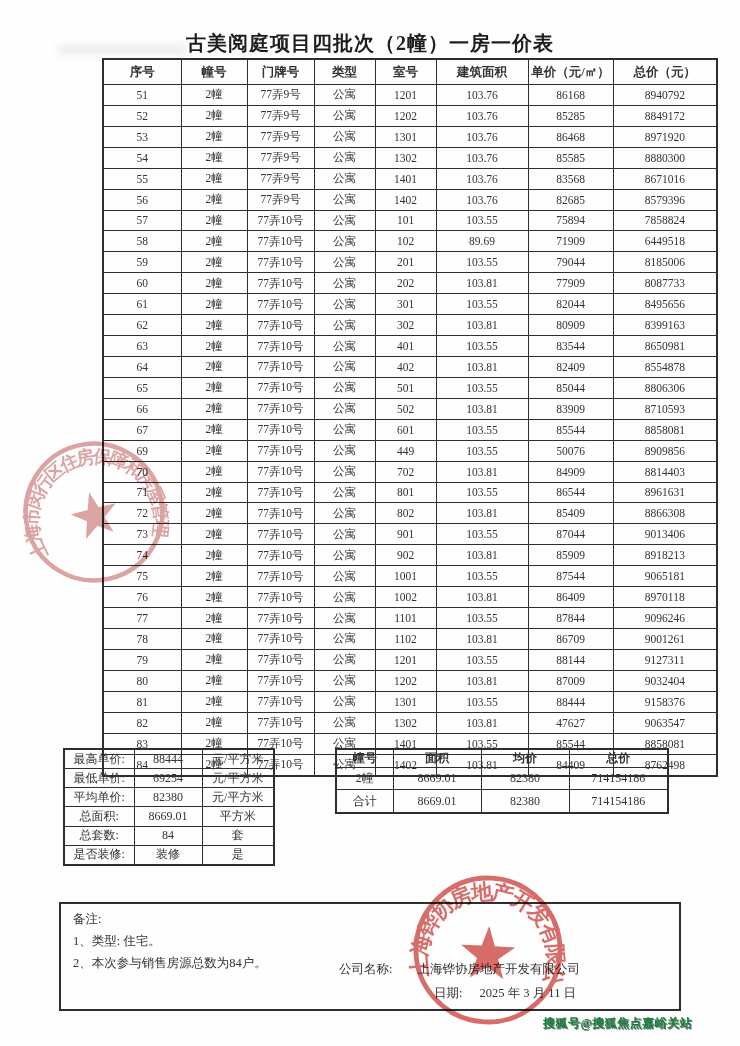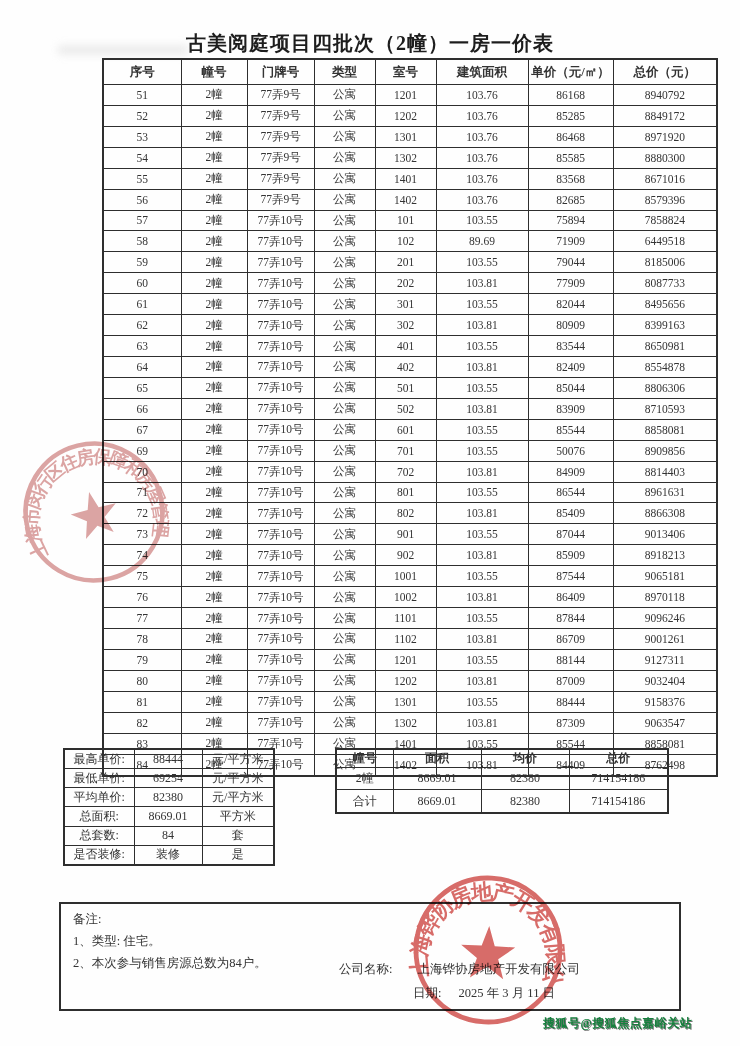--- a/index.html
+++ b/index.html
@@ -37,21 +37,21 @@
     position:absolute;left:59px;top:902px;width:618px;height:105px;
     border:2px solid #2e2e2e;font-size:12.5px;
   }
   .notes-box .nline{position:absolute;left:12px;white-space:nowrap;}
   .n0{top:7px;}
   .n1{top:29px;}
   .n2{top:51px;}
   .company-row{position:absolute;left:278px;top:57px;white-space:nowrap;}
   .company-row .lbl{margin-right:22px;}
   .date-row{position:absolute;left:352px;top:81px;white-space:nowrap;}
-  .date-row .lbl{margin-right:14px;}
+  .date-row .lbl{margin-right:14px;margin-left:21px;}
   .stamp{position:absolute;mix-blend-mode:multiply;pointer-events:none;}
   .stamp-left{left:18px;top:436px;width:152px;height:152px;opacity:.55;
     transform:rotate(-14deg);}
   .stamp-bottom{left:408px;top:870px;width:160px;height:160px;opacity:.8;
     transform:rotate(3deg);}
   .watermark{
     position:absolute;left:543px;top:1015px;font-size:12px;font-weight:bold;
     font-family:Liberation Serif, serif;
     color:#15803d;text-shadow:1px 1px 0 #777,-1px -1px 0 #fff;
     letter-spacing:0.5px;white-space:nowrap;
@@ -258,21 +258,21 @@
           <td>601</td>
           <td>103.55</td>
           <td>85544</td>
           <td>8858081</td>
         </tr>
         <tr>
           <td>69</td>
           <td>2幢</td>
           <td>77弄10号</td>
           <td>公寓</td>
-          <td>701</td>
+          <td>449</td>
           <td>103.55</td>
           <td>50076</td>
           <td>8909856</td>
         </tr>
         <tr>
           <td>70</td>
           <td>2幢</td>
           <td>77弄10号</td>
           <td>公寓</td>
           <td>702</td>
@@ -390,21 +390,21 @@
           <td>88444</td>
           <td>9158376</td>
         </tr>
         <tr>
           <td>82</td>
           <td>2幢</td>
           <td>77弄10号</td>
           <td>公寓</td>
           <td>1302</td>
           <td>103.81</td>
-          <td>87309</td>
+          <td>47627</td>
           <td>9063547</td>
         </tr>
         <tr>
           <td>83</td>
           <td>2幢</td>
           <td>77弄10号</td>
           <td>公寓</td>
           <td>1401</td>
           <td>103.55</td>
           <td>85544</td>

